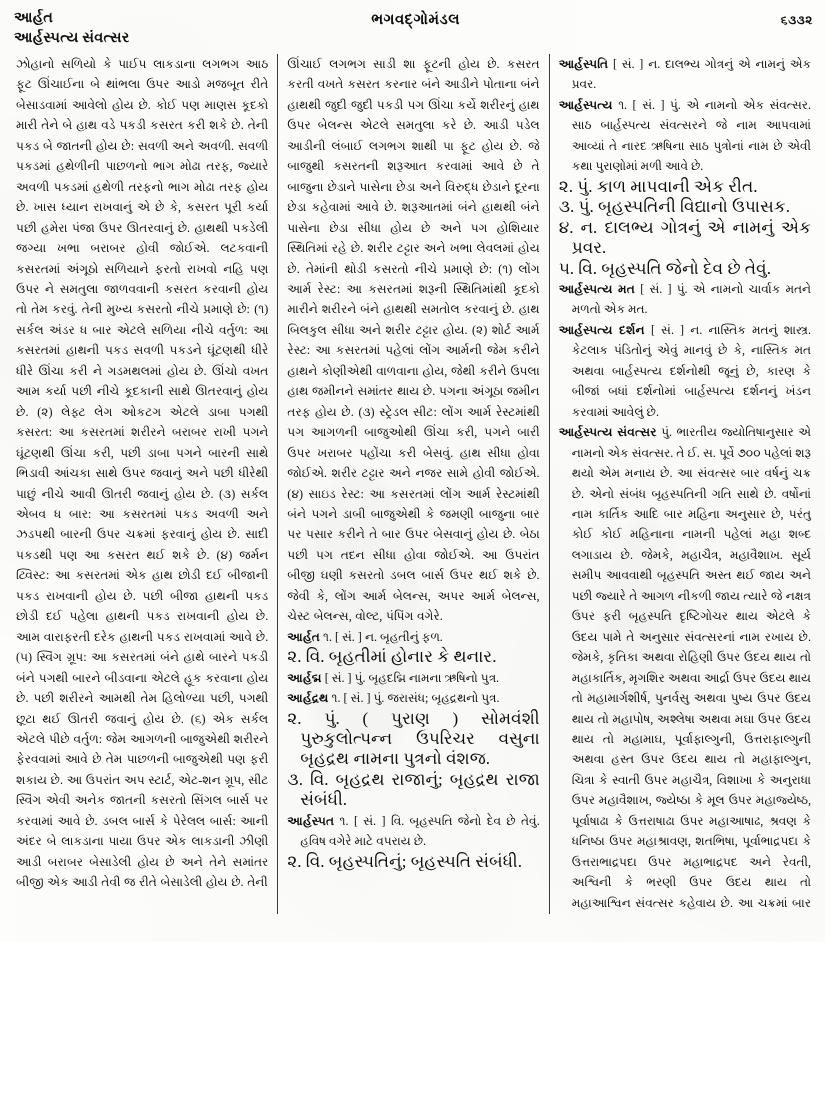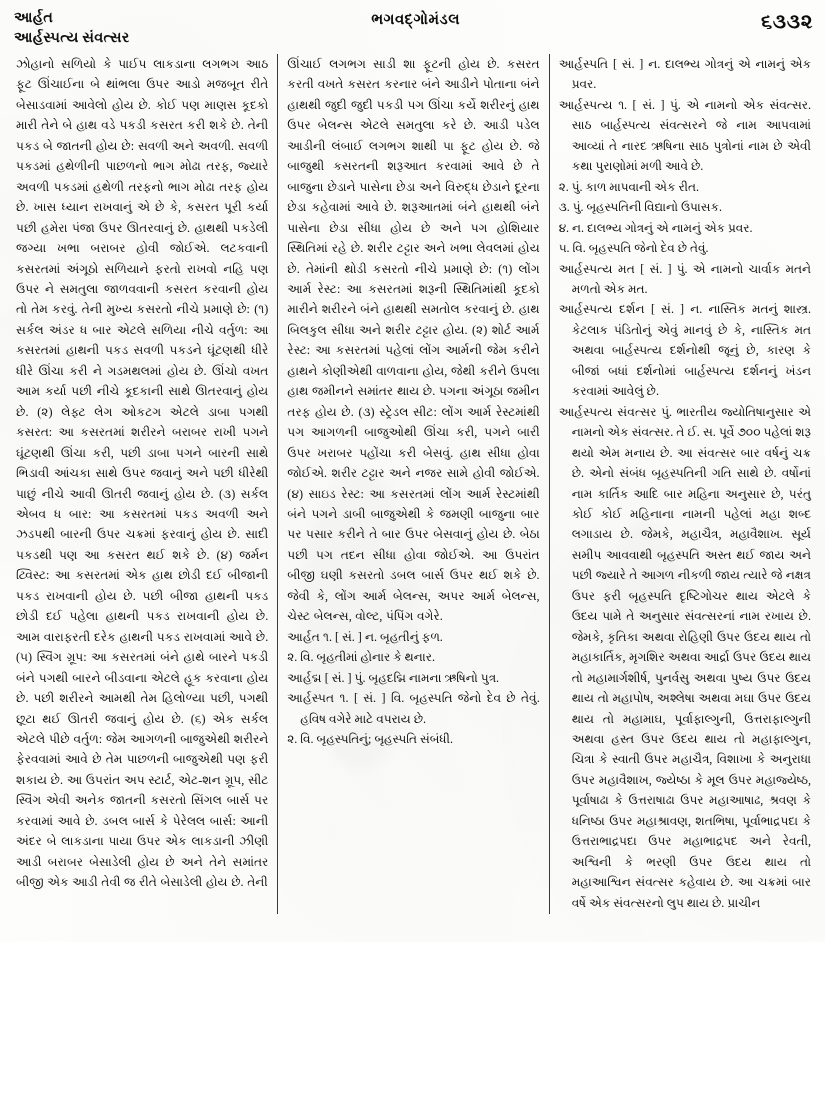--- a/index.html
+++ b/index.html
@@ -58,21 +58,21 @@
     letter-spacing: 0.2px;
     display: block;
   }
   .rh-title {
     font-size: 15px;
     font-weight: bold;
     color: #0c0c0c;
     letter-spacing: 0.4px;
   }
   .rh-page {
-    font-size: 20px;
+    font-size: 12px;
     font-weight: bold;
     color: #0c0c0c;
     letter-spacing: 0.6px;
   }
 
   
   .columns {
     position: absolute;
     left: 12px;
     right: 10px;
@@ -113,26 +113,26 @@
   .entry {
     margin: 0;
     font-size: 12.1px;
     line-height: 20.45px;
     color: #0d0d0d;
     text-align: justify;
     padding-left: 13px;
     text-indent: -13px;
   }
   .entry .hw {
-    font-weight: normal;
+    font-weight: bold;
     letter-spacing: 0.2px;
   }
   .sense {
     margin: 0;
-    font-size: 12px;
+    font-size: 17px;
     line-height: 20.45px;
     color: #0d0d0d;
     text-align: justify;
     padding-left: 13px;
     text-indent: -13px;
   }
 
   
   #page .inklayer {
     position: absolute;
@@ -188,20 +188,25 @@
       <div>
         <p class="entry"><span class="hw">આર્હત</span> <span>૧. [ સં. ] ન. બૃહતીનું ફળ.</span></p>
         <p class="sense">૨. વિ. બૃહતીમાં હોનાર કે થનાર.</p>
       </div>
 
       <div>
         <p class="entry"><span class="hw">આર્હદ્મ</span> <span>[ સં. ] પું. બૃહદદ્મિ નામના ઋષિનો પુત્ર.</span></p>
       </div>
 
 
+      <div>
+        <p class="entry"><span class="hw">આર્હદ્રથ</span> <span>૧. [ સં. ] પું. જરાસંધ; બૃહદ્રથનો પુત્ર.</span></p>
+        <p class="sense">૨. પું. ( પુરાણ ) સોમવંશી પુરુકુલોત્પન્ન ઉપરિચર વસુના બૃહદ્રથ નામના પુત્રનો વંશજ.</p>
+        <p class="sense">૩. વિ. બૃહદ્રથ રાજાનું; બૃહદ્રથ રાજા સંબંધી.</p>
+      </div>
 
       <div>
         <p class="entry"><span class="hw">આર્હસ્પત</span> <span>૧. [ સં. ] વિ. બૃહસ્પતિ જેનો દેવ છે તેવું. હવિષ વગેરે માટે વપરાય છે.</span></p>
         <p class="sense">૨. વિ. બૃહસ્પતિનું; બૃહસ્પતિ સંબંધી.</p>
       </div>
     </div>
 
     <div class="rule"></div>
 
     <div class="col">

